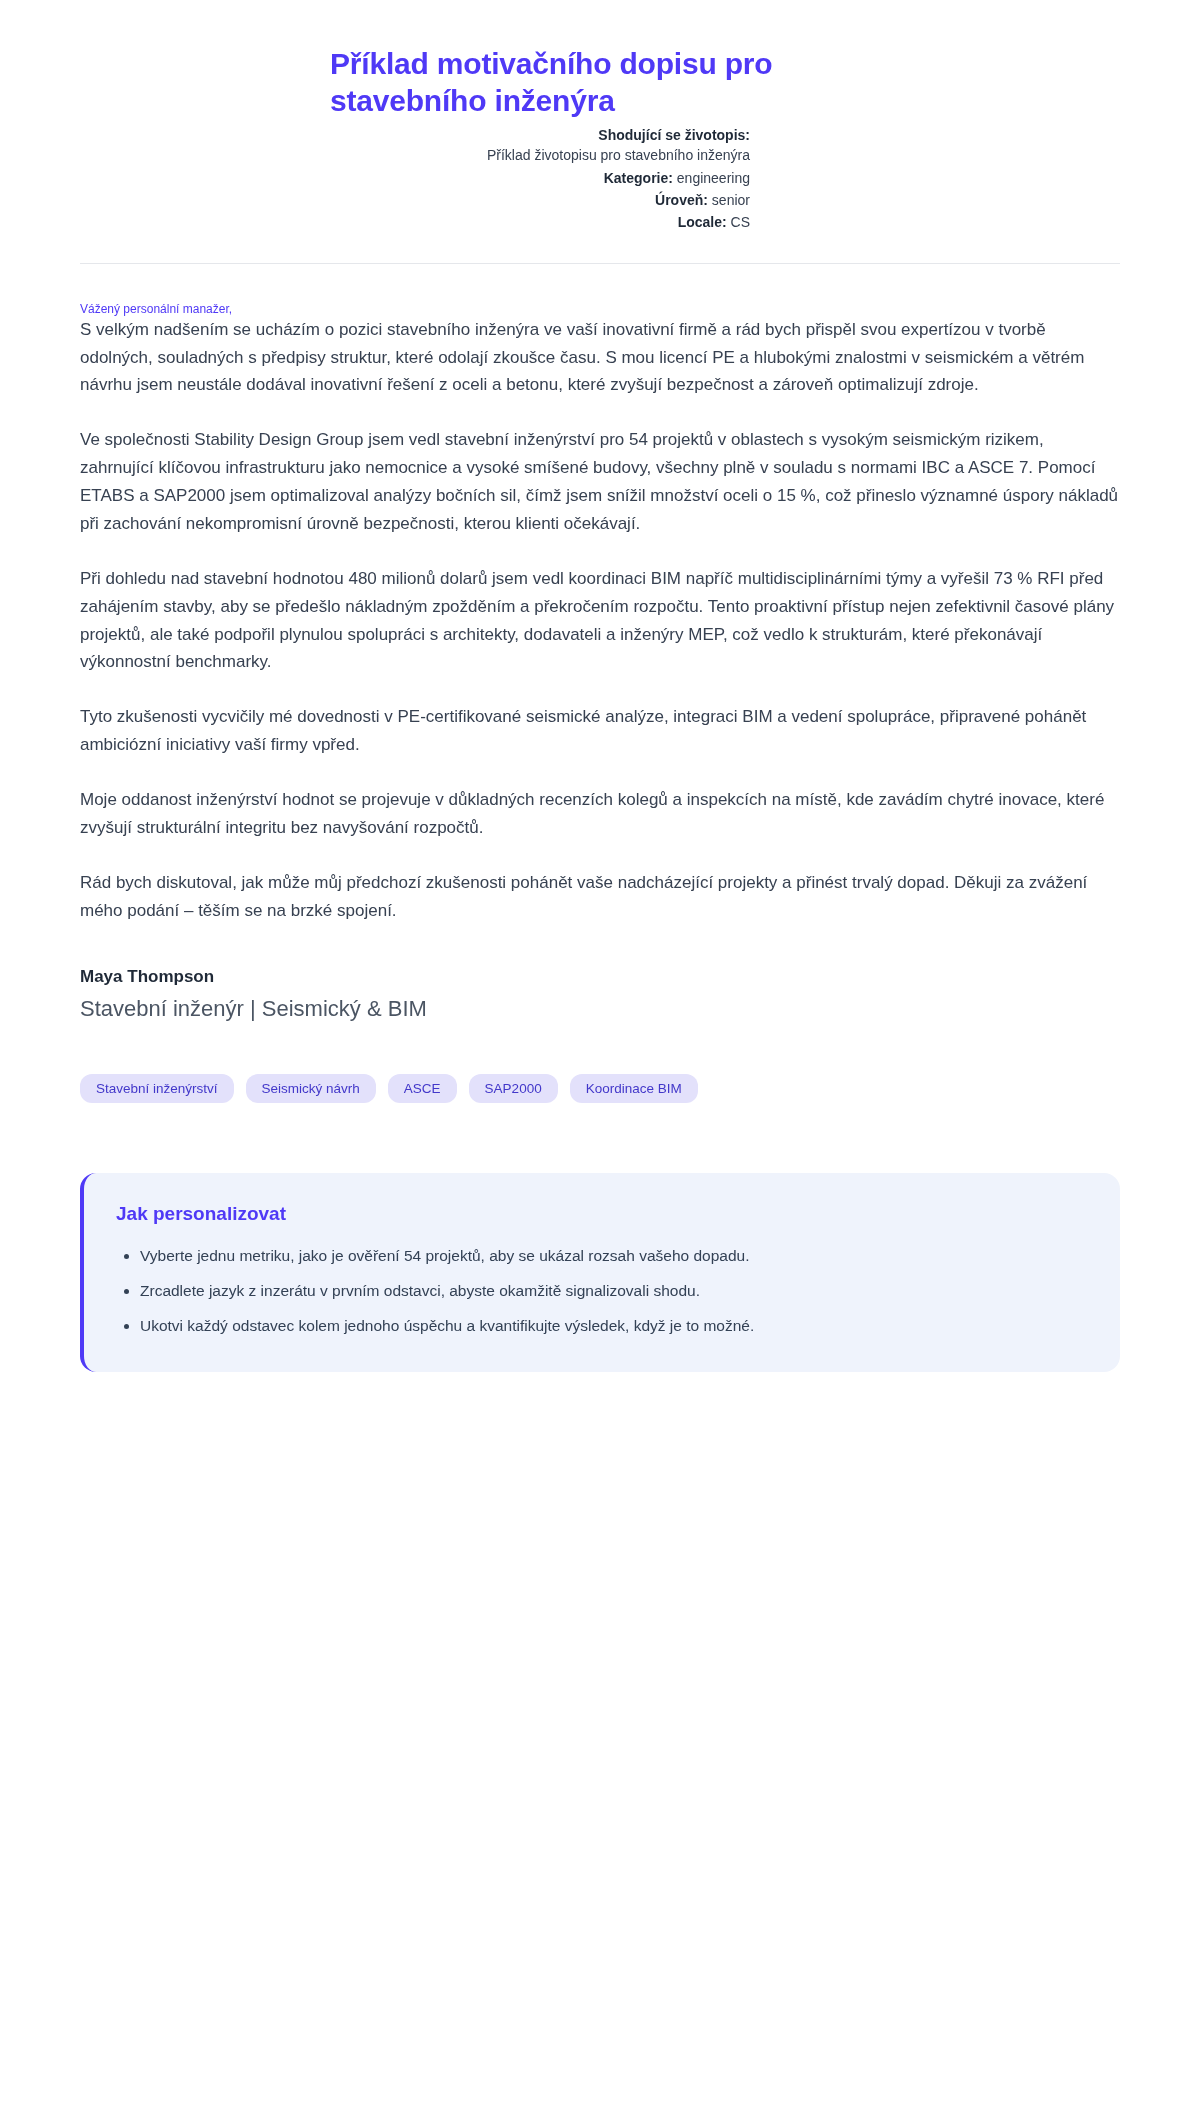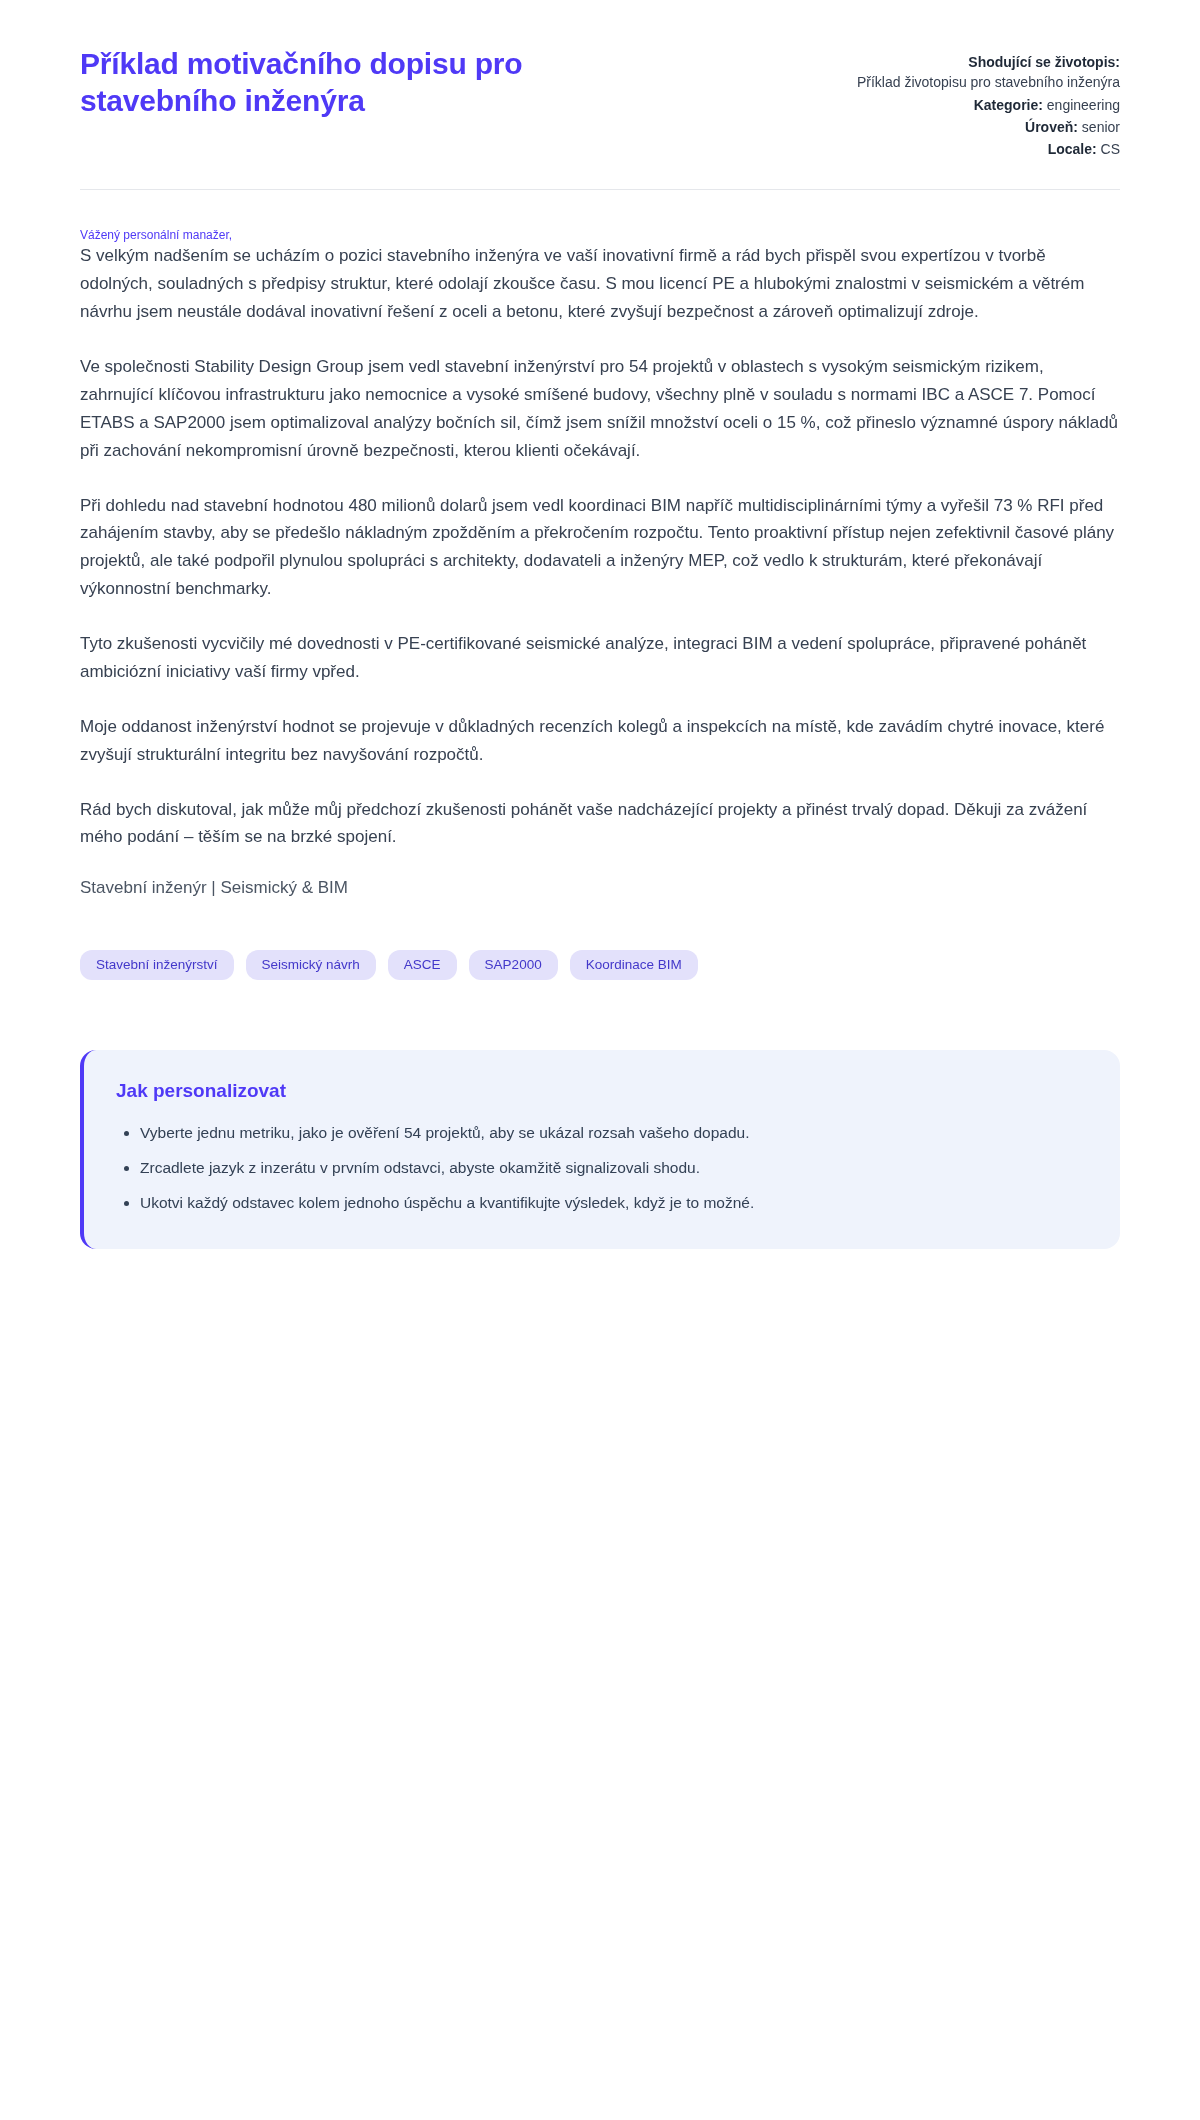--- a/index.html
+++ b/index.html
@@ -17,21 +17,22 @@
   .page {
     width: 1040px;
     margin: 0 auto;
     padding-top: 46px;
   }
 
   
   .header {
     display: flex;
     justify-content: space-between;
-    align-items: flex-start;
+    align-items: center;
+    flex-direction: column;
   }
   .header-left { max-width: 600px; }
 
   h1.title {
     font-size: 30px;
     line-height: 1.22;
     font-weight: 700;
     color: var(--accent, #4f39f6);
     letter-spacing: -0.2px;
     max-width: 540px;
@@ -84,21 +85,21 @@
   }
 
   .sig-name {
     margin-top: 42px;
     font-weight: 700;
     font-size: 17px;
     color: var(--heading-text, #1f2937);
   }
   .sig-title {
     margin-top: 9px;
-    font-size: 17px;
+    font-size: 22px;
     color: #4b5563;
   }
 
   
   .tags {
     display: flex;
     flex-wrap: wrap;
     gap: 12px;
     margin-top: 52px;
   }
@@ -177,20 +178,21 @@
   <main class="letter">
     <p class="greeting">Vážený personální manažer,</p>
 
     <p class="para">S velkým nadšením se ucházím o pozici stavebního inženýra ve vaší inovativní firmě a rád bych přispěl svou expertízou v tvorbě odolných, souladných s předpisy struktur, které odolají zkoušce času. S mou licencí PE a hlubokými znalostmi v seismickém a větrém návrhu jsem neustále dodával inovativní řešení z oceli a betonu, které zvyšují bezpečnost a zároveň optimalizují zdroje.</p>
     <p class="para">Ve společnosti Stability Design Group jsem vedl stavební inženýrství pro 54 projektů v oblastech s vysokým seismickým rizikem, zahrnující klíčovou infrastrukturu jako nemocnice a vysoké smíšené budovy, všechny plně v souladu s normami IBC a ASCE 7. Pomocí ETABS a SAP2000 jsem optimalizoval analýzy bočních sil, čímž jsem snížil množství oceli o 15 %, což přineslo významné úspory nákladů při zachování nekompromisní úrovně bezpečnosti, kterou klienti očekávají.</p>
     <p class="para">Při dohledu nad stavební hodnotou 480 milionů dolarů jsem vedl koordinaci BIM napříč multidisciplinárními týmy a vyřešil 73 % RFI před zahájením stavby, aby se předešlo nákladným zpožděním a překročením rozpočtu. Tento proaktivní přístup nejen zefektivnil časové plány projektů, ale také podpořil plynulou spolupráci s architekty, dodavateli a inženýry MEP, což vedlo k strukturám, které překonávají výkonnostní benchmarky.</p>
     <p class="para">Tyto zkušenosti vycvičily mé dovednosti v PE-certifikované seismické analýze, integraci BIM a vedení spolupráce, připravené pohánět ambiciózní iniciativy vaší firmy vpřed.</p>
     <p class="para">Moje oddanost inženýrství hodnot se projevuje v důkladných recenzích kolegů a inspekcích na místě, kde zavádím chytré inovace, které zvyšují strukturální integritu bez navyšování rozpočtů.</p>
     <p class="para">Rád bych diskutoval, jak může můj předchozí zkušenosti pohánět vaše nadcházející projekty a přinést trvalý dopad. Děkuji za zvážení mého podání – těším se na brzké spojení.</p>
 
+    <p class="sig-name">Maya Thompson</p>
     <p class="sig-title">Stavební inženýr | Seismický &amp; BIM</p>
 
     <div class="tags">
       <span class="tag">Stavební inženýrství</span>
       <span class="tag">Seismický návrh</span>
       <span class="tag">ASCE</span>
       <span class="tag">SAP2000</span>
       <span class="tag">Koordinace BIM</span>
     </div>
 

